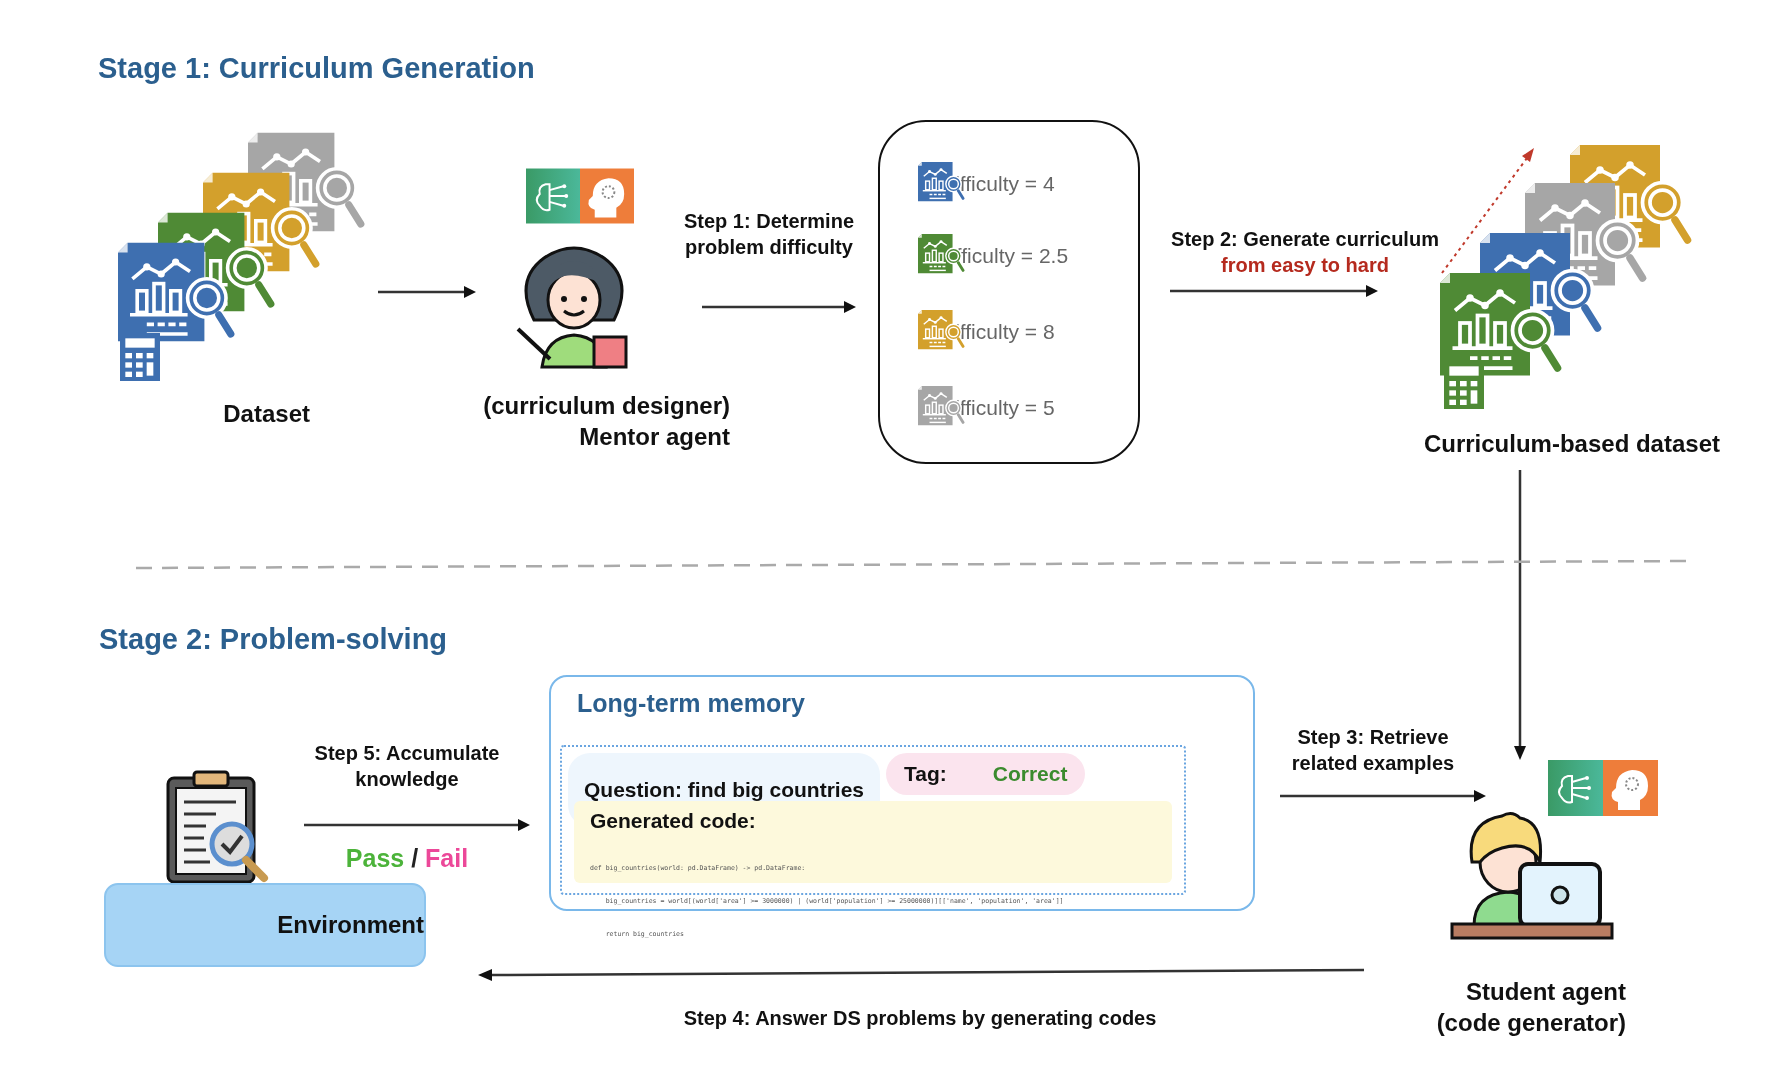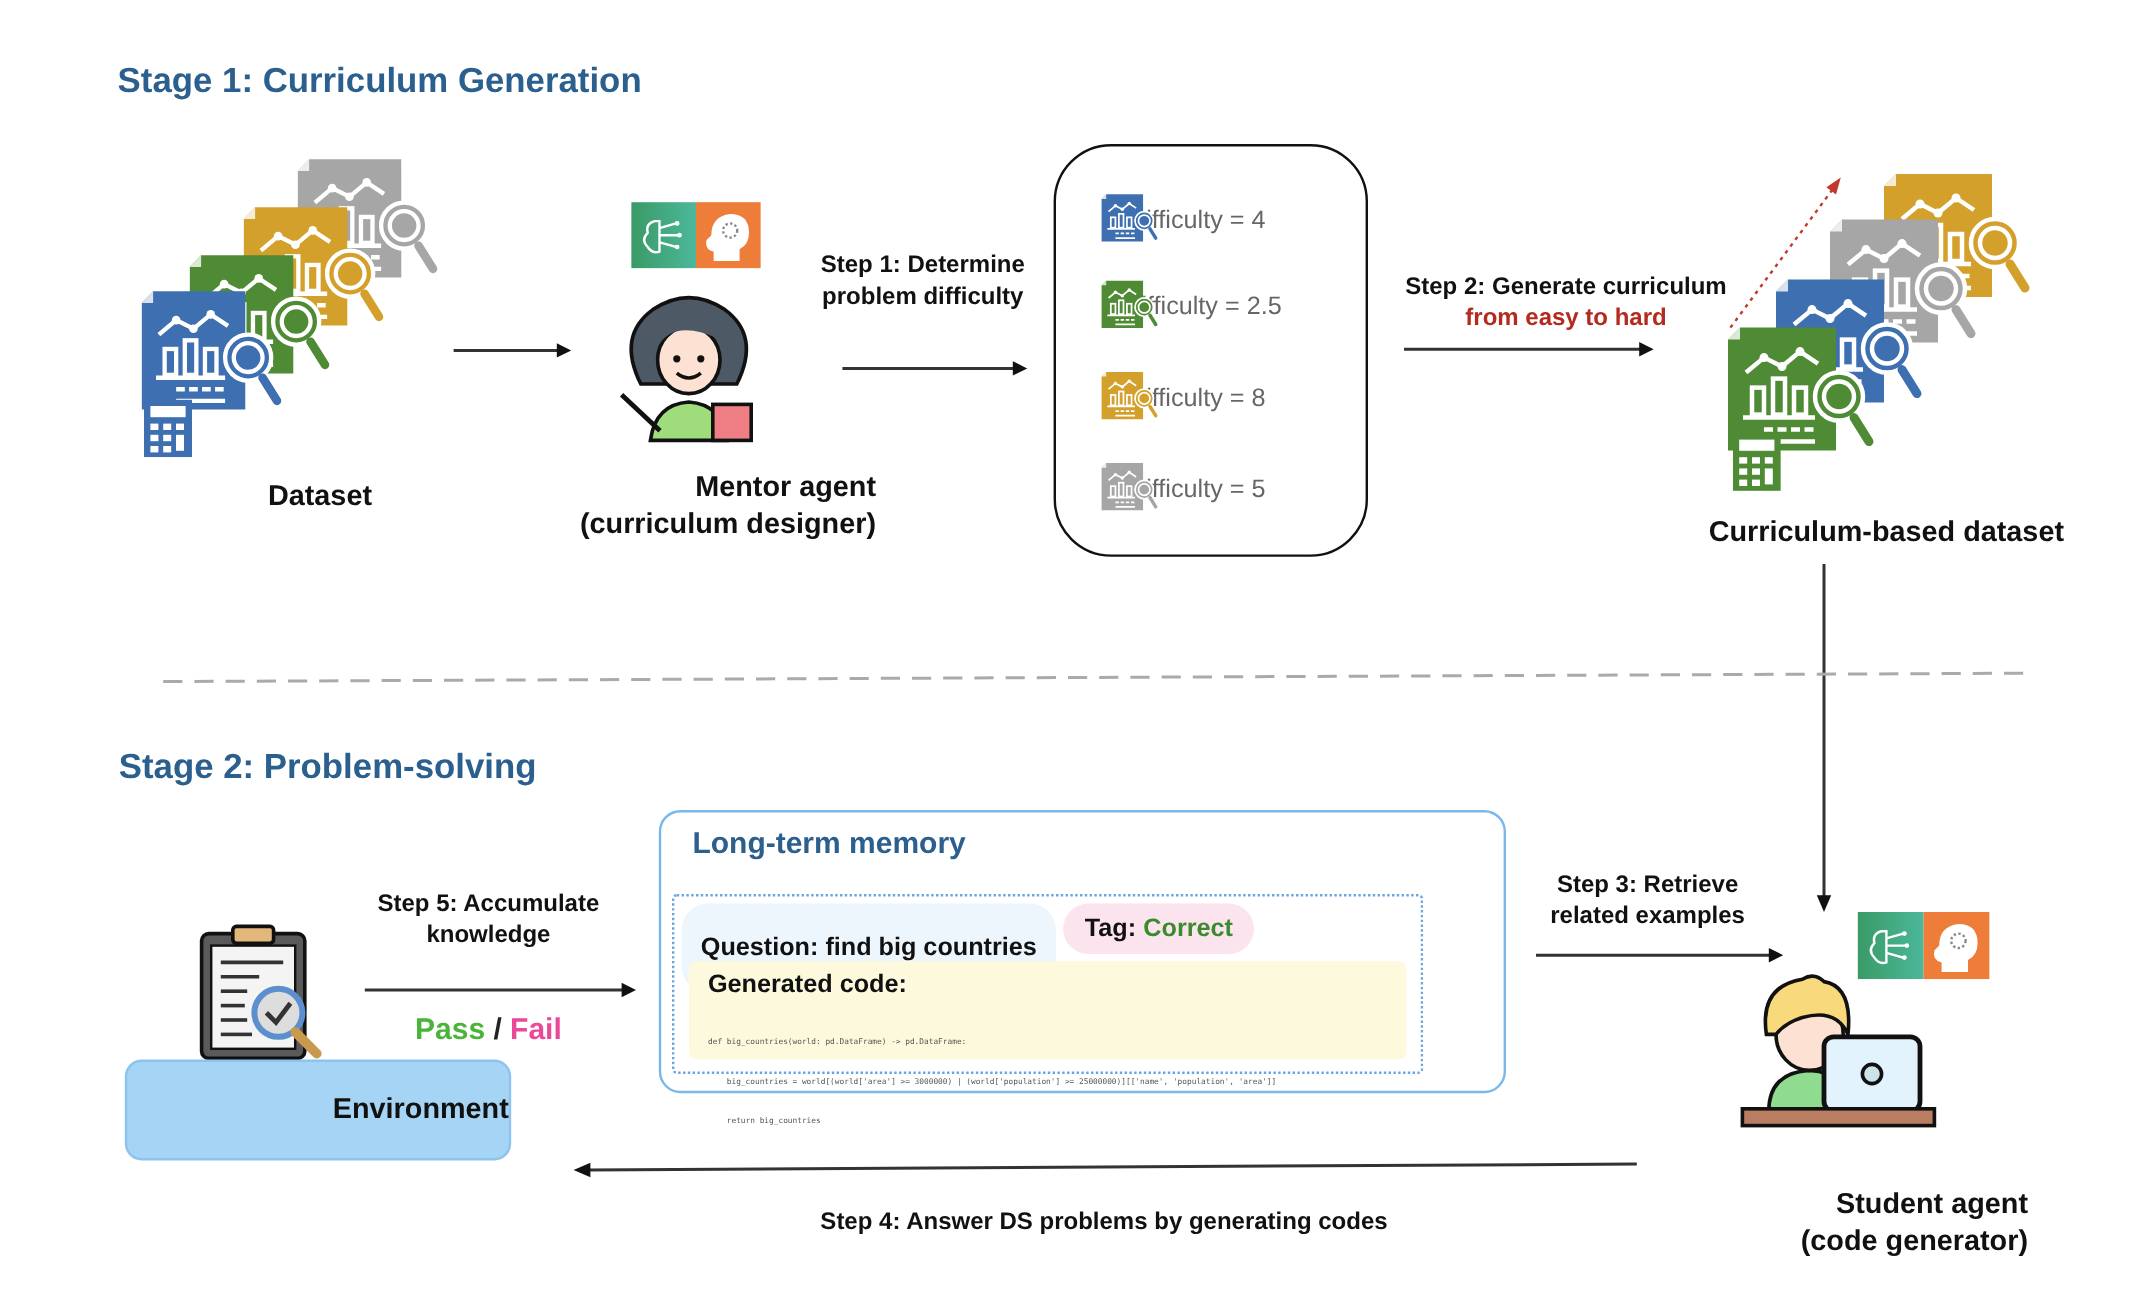--- a/index.html
+++ b/index.html
@@ -120,22 +120,22 @@
   <ellipse cx="60" cy="55" rx="26" ry="28" fill="#fde2d4" stroke="#111" stroke-width="3"></ellipse>
   <path d="M34 44 q14 -24 52 -6 q-6 -22 -26 -22 q-22 0 -26 28 z" fill="#4d5a66"></path>
   <circle cx="50" cy="54" r="3" fill="#111"></circle>
     <circle cx="70" cy="54" r="3" fill="#111"></circle>
   <path d="M50 66 q10 8 20 0" fill="none" stroke="#111" stroke-width="3"></path>
   <path d="M28 122 q4 -30 32 -32 q28 2 32 32 z" fill="#9fdc7c" stroke="#111" stroke-width="3"></path>
   <rect x="80" y="92" width="32" height="30" fill="#ef7f84" stroke="#111" stroke-width="3"></rect>
   <line x1="4" y1="84" x2="36" y2="114" stroke="#111" stroke-width="4"></line>
 </svg>
 <div class="abs label" style="left:430px; top:390px; width:300px;">
+  <div>(curriculum designer)</div>
   <div>Mentor agent</div>
-  <div>(curriculum designer)</div>
 </div>
 
 <div class="abs step" style="left:664px; top:208px; width:210px;">
   <div>Step 1: Determine</div>
   <div>problem difficulty</div>
 </div>
 <svg style="left:702px; top:297px;" width="160" height="20">
   <line x1="0" y1="10" x2="144" y2="10" stroke="#333" stroke-width="2.5"></line>
   <polygon points="142,4 154,10 142,16" fill="#111"></polygon>
 </svg>
@@ -207,21 +207,21 @@
 <svg style="left:136px; top:558px;" width="1556" height="14">
   <line x1="0" y1="10" x2="1556" y2="3" stroke="#aaa" stroke-width="2.5" stroke-dasharray="16 10"></line>
 </svg>
 
 <div class="abs stage-title" style="left:99px; top:623px;">Stage 2: Problem-solving</div>
 
 <div class="abs mem-box" style="left:549px; top:675px; width:702px; height:232px;">
   <div class="abs mem-title" style="left:26px; top:12px;">Long-term memory</div>
   <div class="abs mem-inner" style="left:9px; top:68px; width:622px; height:146px;">
     <div class="abs pill-q" style="left:6px; top:6px; height:42px;">Question: find big countries</div>
-    <div class="abs pill-t" style="left:324px; top:6px; height:42px;">
+    <div class="abs pill-t" style="left:324px; top:6px; height:42px;gap:40px;">
       <span>Tag:</span>
       <span class="tag-val">Correct</span>
     </div>
     <div class="abs code-box" style="left:12px; top:54px; width:598px; height:82px;">
       <div class="abs code-title" style="left:16px; top:8px;">Generated code:</div>
       <div class="abs code" style="left:16px; top:40px;">
         <div>def big_countries(world: pd.DataFrame) -&gt; pd.DataFrame:</div>
         <div>    big_countries = world[(world['area'] &gt;= 3000000) | (world['population'] &gt;= 25000000)][['name', 'population', 'area']]</div>
         <div>    return big_countries</div>
       </div>
@@ -242,21 +242,21 @@
     <use href="#llm"></use>
   </svg>
 <svg style="left:1448px; top:806px;" width="168" height="136" viewBox="0 0 168 136">
   <path d="M26 120 q0 -32 34 -34 q34 2 34 34 z" fill="#8fdb8f" stroke="#111" stroke-width="3"></path>
   <ellipse cx="60" cy="56" rx="28" ry="30" fill="#fde2d4" stroke="#111" stroke-width="3"></ellipse>
   <path d="M24 56 q-6 -40 30 -46 q10 -6 18 2 q24 4 20 44 q-10 -22 -38 -14 q-14 4 -22 14 z" fill="#f8da7c" stroke="#111" stroke-width="3"></path>
   <rect x="72" y="58" width="80" height="62" rx="8" fill="#e3f3fd" stroke="#111" stroke-width="4"></rect>
   <circle cx="112" cy="89" r="8" fill="#cce3ea" stroke="#111" stroke-width="3"></circle>
   <rect x="4" y="118" width="160" height="14" fill="#b97d62" stroke="#111" stroke-width="3"></rect>
 </svg>
-<div class="abs label" style="left:1390px; top:976px; width:300px;margin-top:12px;">
+<div class="abs label" style="left:1326px; top:976px; width:300px;">
   <div>Student agent</div>
   <div>(code generator)</div>
 </div>
 
 <svg style="left:476px; top:960px;" width="892" height="30">
   <line x1="14" y1="15" x2="888" y2="10" stroke="#333" stroke-width="2.5"></line>
   <polygon points="16,9 2,15 16,21" fill="#111"></polygon>
 </svg>
 <div class="abs step" style="left:600px; top:1005px; width:640px;">Step 4: Answer DS problems by generating codes</div>
 

